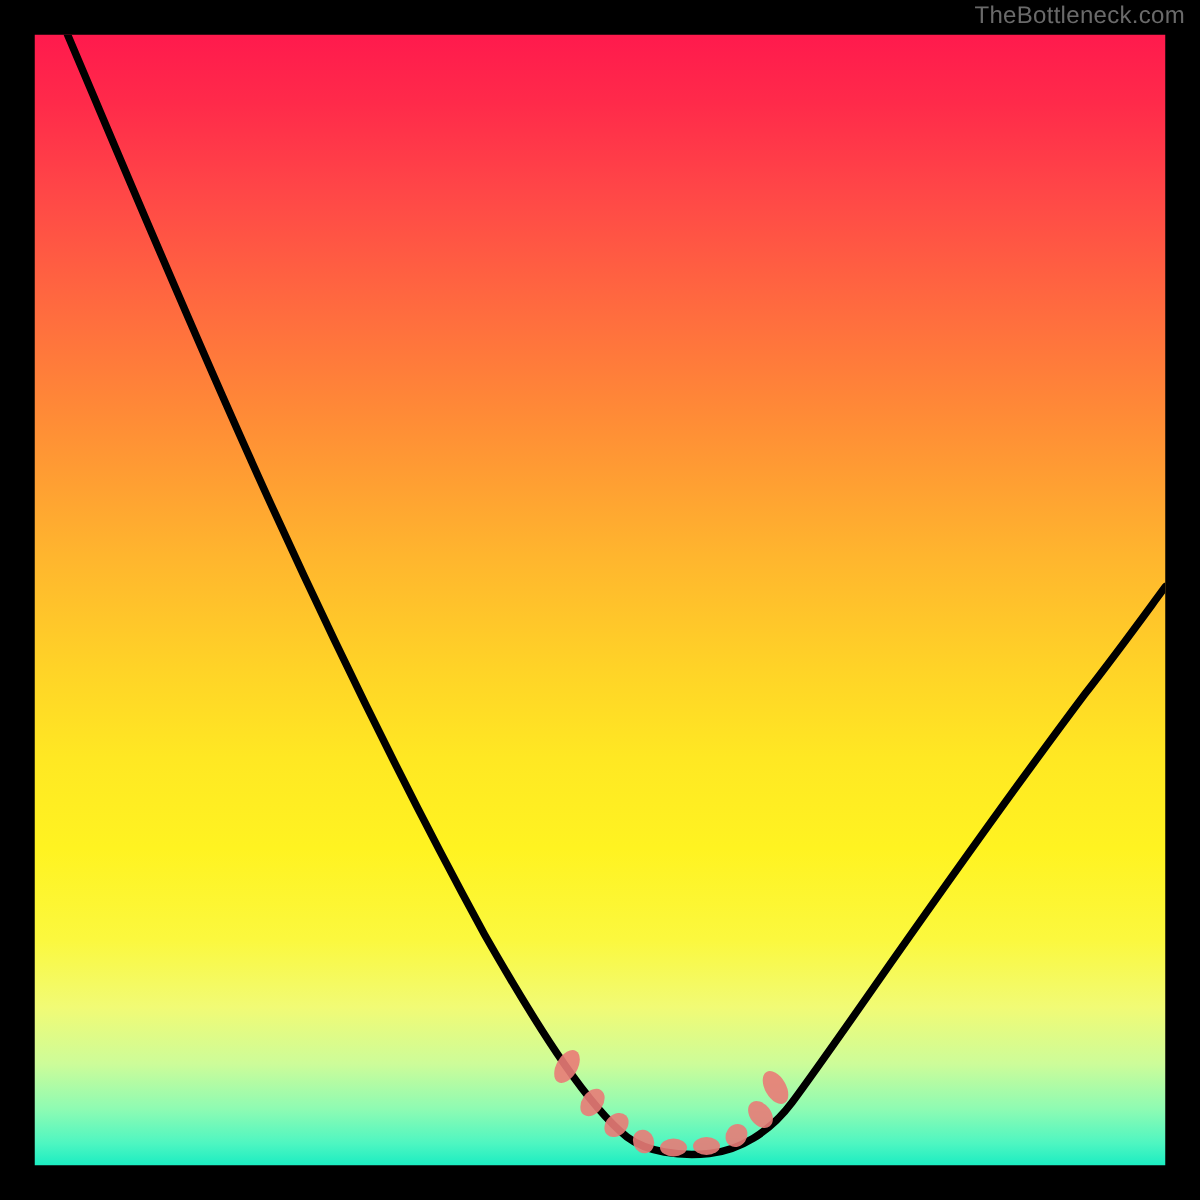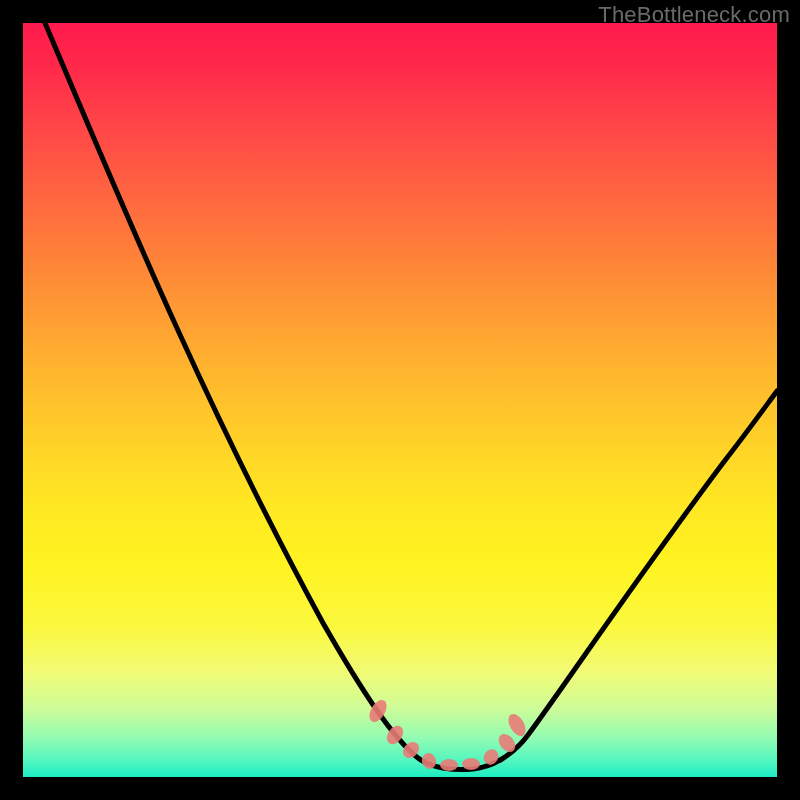--- a/index.html
+++ b/index.html
@@ -51,21 +51,21 @@
   }
   .curve-svg {
     position: absolute;
     inset: 0;
   }
   .watermark {
     position: absolute;
     top: 2px;
     right: 10px;
     color: #6a6a6a;
-    font-size: 22px;
+    font-size: 16px;
     font-weight: 400;
     letter-spacing: 0.2px;
     user-select: none;
   }
 </style>
 </head>
 <body>
 
 <div class="frame">
   <div class="watermark">TheBottleneck.com</div>

